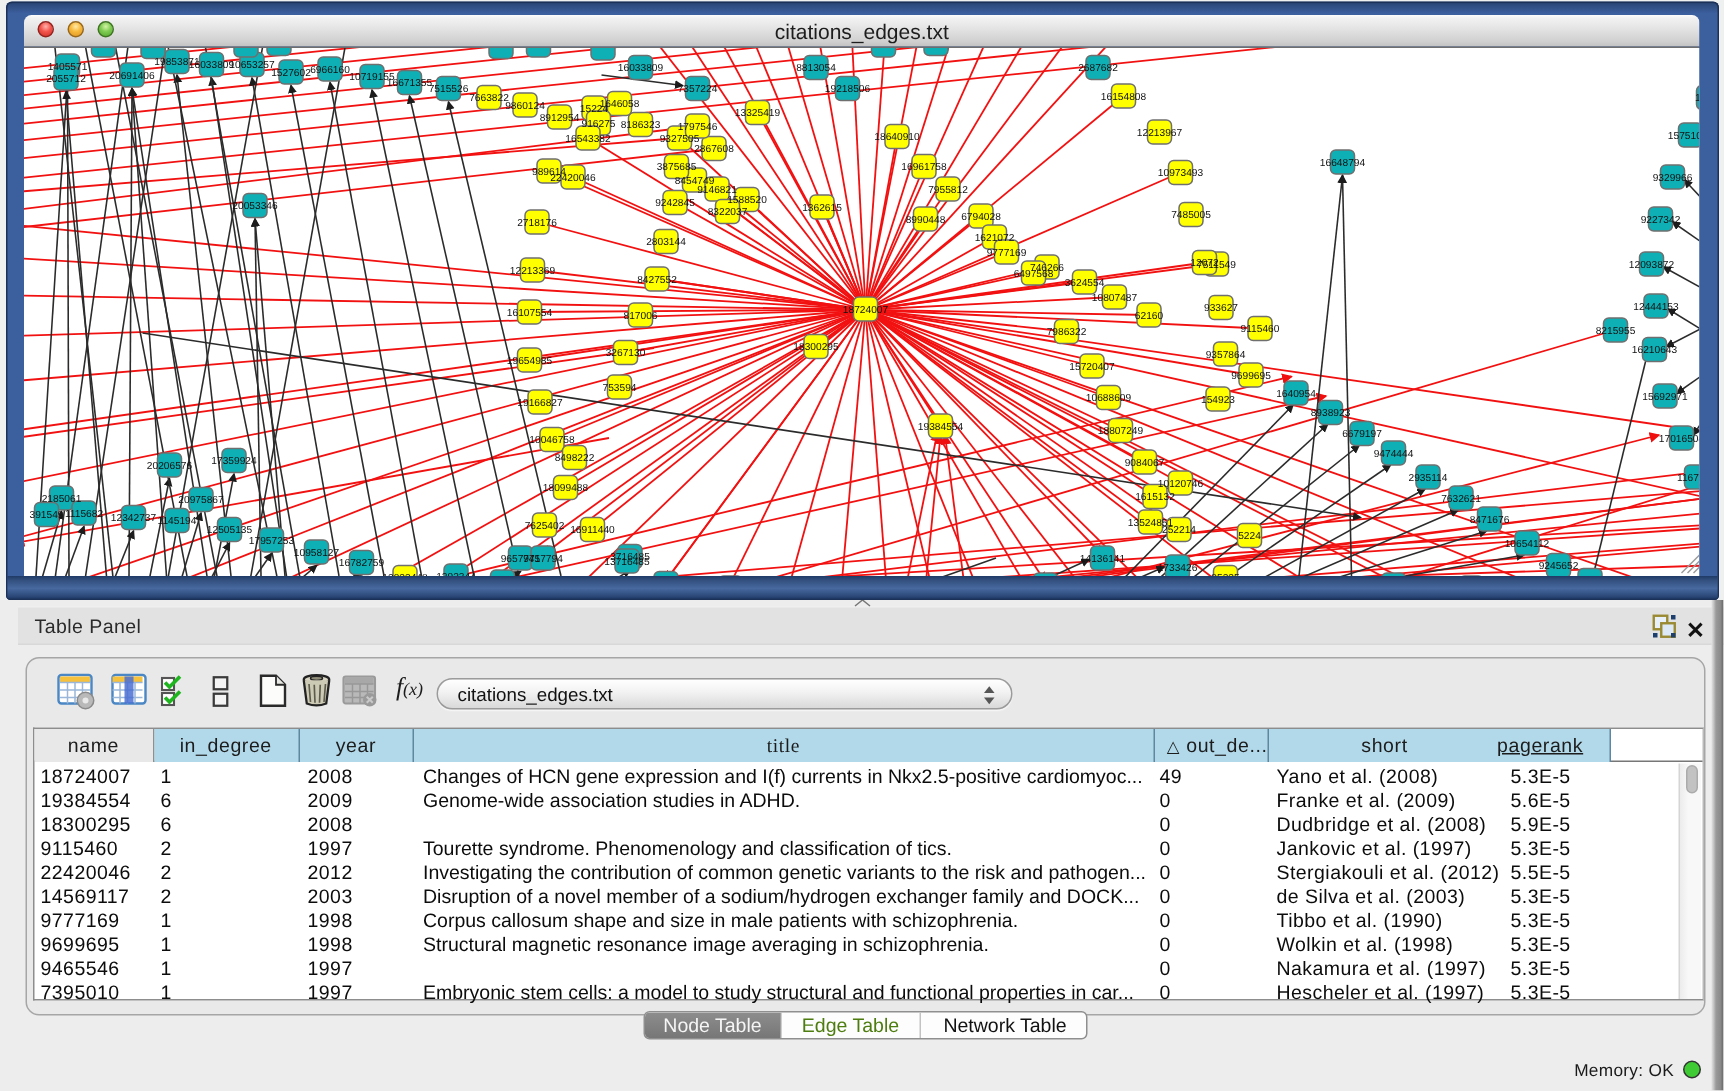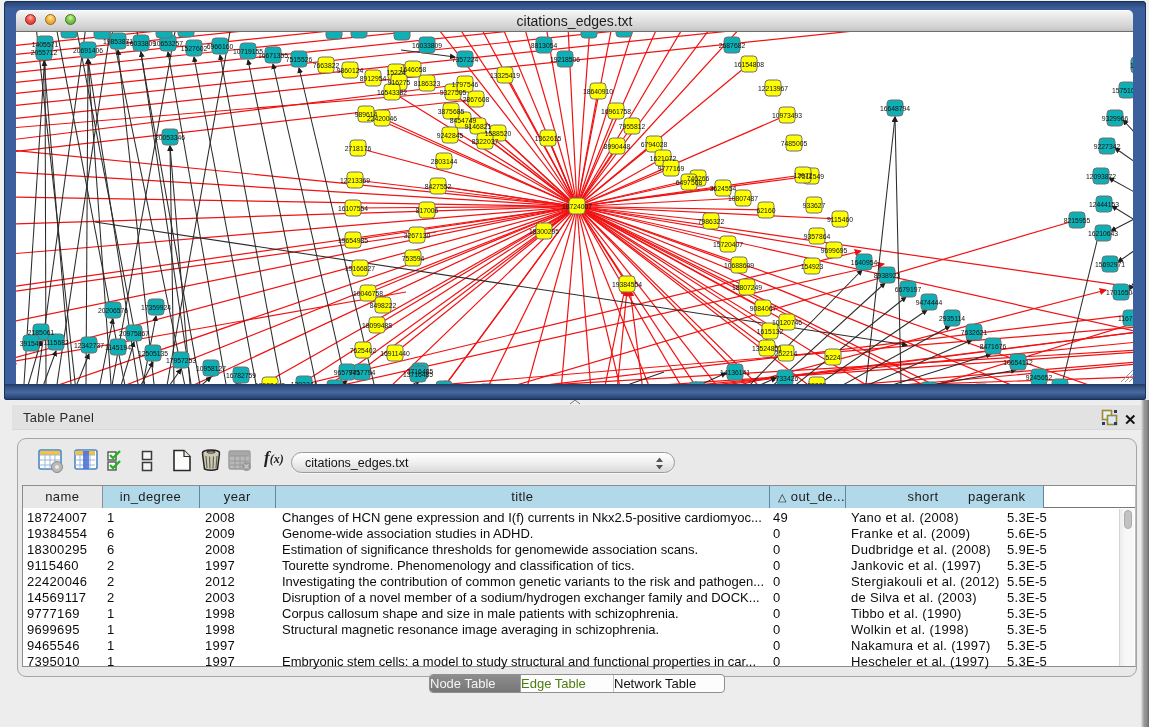--- a/index.html
+++ b/index.html
@@ -38,21 +38,21 @@
 
 #tbl{position:absolute;left:4px;top:46px;width:1114px;height:181.5px;background:#fff;border:1px solid #8d8d8d;border-right:1px solid #bbb}
 .hc{position:absolute;top:0;height:22px;background:#b2d9ea;border-right:1px solid #5f87a0;font-size:13px;letter-spacing:0.4px;color:#1c1c1c;text-align:center;line-height:22px}
 #tblhdr{position:absolute;left:0;top:0;width:1112px;height:22px;border-bottom:1px solid #777}
 .rowtxt{position:absolute;font-size:13px;letter-spacing:0.3px;color:#0c0c0c;white-space:nowrap}
 .ttl{letter-spacing:0 !important;max-width:488px;overflow:hidden}
 #vsb{position:absolute;right:1px;top:23px;width:15px;height:157px;background:linear-gradient(90deg,#ececec 0,#f8f8f8 40%,#f8f8f8 100%);border-left:1px solid #d5d5d5}
 #vsb .thumb{position:absolute;left:3.5px;top:1px;width:8px;height:19px;border-radius:4px;background:#c2c2c2;border:1px solid #ababab}
 
 #tabs{position:absolute;left:429px;top:674px;width:296px;height:19px;border:1px solid #8f8f8f;border-radius:4px;background:#fdfdfd;overflow:hidden}
-.tab{position:absolute;top:0;height:19px;font-size:13px;line-height:18px;text-align:left}
+.tab{position:absolute;top:0;height:19px;font-size:13px;line-height:18px;text-align:center}
 #tab1{left:0;width:90px;background:linear-gradient(180deg,#8d8d8d,#747474);color:#f5f5f5}
 #tab2{left:90px;width:93px;color:#4d7c0f;border-left:1px solid #9f9f9f}
 #tab3{left:183px;width:113px;color:#111;border-left:1px solid #c3c3c3}
 #mem{position:absolute;left:0;top:704px;width:1149px;height:23px}
 #mem .t{position:absolute;right:33px;top:4px;font-size:11.5px;letter-spacing:0.2px;color:#1b1b1b}
 #mem .dot{position:absolute;right:15px;top:3px;width:12px;height:12px;border-radius:50%;background:#3ecb33;border:1.5px solid #333}
 #rightstrip{position:absolute;left:1141px;top:400px;width:8px;height:327px;
  background:linear-gradient(90deg,#e0e0e0 0,#cfcfcf 1px,#9a9a9a 3px,#8a8a8a 6px,#666 8px)}
 </style></head>
 <body>
@@ -618,57 +618,56 @@
           <path d="M2.5,5.5 L4.5,21 q6.5,2.6 13,0 L19.5,5.5" fill="#ccc9b4" stroke="#222" stroke-width="1.5"></path>
           <path d="M6,8 l1,12 M9.5,8.5 l.5,12 M13.5,8.5 l-.5,12 M17,8 l-1,12" stroke="#5d5b4c" stroke-width="1.1"></path>
         </svg>
 <svg class="tbi" style="left:210px;top:10px;" width="24" height="24">
           <rect x="1" y="2" width="21" height="18" rx="1.5" fill="#b9b9b9" stroke="#9a9a9a" stroke-width="1.4"></rect>
           <rect x="2" y="3" width="19" height="4" fill="#a8a8a8"></rect>
           <path d="M2,7 h19 M2,12 h19 M2,16 h19 M7,7 v13 M12,7 v13 M17,7 v13" stroke="#989898" stroke-width="1" fill="none"></path>
           <circle cx="18.5" cy="17.5" r="4.5" fill="#9a9a9a"></circle>
           <path d="M16.5,15.5 l4,4 M20.5,15.5 l-4,4" stroke="#c9c9c9" stroke-width="1.4"></path>
         </svg>
-<div class="tbi" style="left:246px;top:9px;font-family:'Liberation Serif',serif;font-style:italic;font-weight:bold;font-size:17px;color:#1c1c1c"><i>f</i><span style="font-size:12px">(x)</span></div>
+<div class="tbi" style="left:246px;top:9px;font-family:'Liberation Serif',serif;font-style:italic;font-weight:normal;font-size:17px;color:#1c1c1c"><i>f</i><span style="font-size:12px">(x)</span></div>
    <div id="dropdown">
           <div class="txt">citations_edges.txt</div>
     <svg style="position:absolute;right:10px;top:4px" width="9" height="13">
             <path d="M1,5 L4.5,0.5 L8,5 z" fill="#555"></path>
             <path d="M1,8 L4.5,12.5 L8,8 z" fill="#555"></path>
           </svg>
    </div>
   </div>
   <div id="tbl">
         <div id="tblhdr">
 <div class="hc" style="left:0px;width:79.5px;background:#e8e8e8;border-right:1px solid #8f8f8f;">name</div>
 <div class="hc" style="left:79.5px;width:97.0px;">in_degree</div>
 <div class="hc" style="left:176.5px;width:76.5px;">year</div>
-<div class="hc" style="left:253px;width:493.5px;">title</div>
+<div class="hc" style="left:253px;width:493.5px;font-family:Liberation Serif, serif;">title</div>
 <div class="hc" style="left:746.5px;width:76.5px;text-align:right;padding-left:5px"><span style="font-size:11px">△</span> out_de...</div>
 <div class="hc" style="left:823px;width:155px;">short</div>
-<div class="hc" style="left:928px;width:92.5px;">pagerank</div>
+<div class="hc" style="left:958px;width:92.5px;text-decoration:underline;">pagerank</div>
 </div>
 <div class="rowtxt" style="left:4px;top:23.5px">18724007</div>
 <div class="rowtxt" style="left:84px;top:23.5px">1</div>
 <div class="rowtxt" style="left:182px;top:23.5px">2008</div>
 <div class="rowtxt ttl" style="left:259px;top:23.5px">Changes of HCN gene expression and I(f) currents in Nkx2.5-positive cardiomyoc...</div>
 <div class="rowtxt" style="left:750px;top:23.5px">49</div>
 <div class="rowtxt" style="left:828px;top:23.5px">Yano et al. (2008)</div>
 <div class="rowtxt" style="left:984px;top:23.5px">5.3E-5</div>
 <div class="rowtxt" style="left:4px;top:39.5px">19384554</div>
 <div class="rowtxt" style="left:84px;top:39.5px">6</div>
 <div class="rowtxt" style="left:182px;top:39.5px">2009</div>
 <div class="rowtxt ttl" style="left:259px;top:39.5px">Genome-wide association studies in ADHD.</div>
 <div class="rowtxt" style="left:750px;top:39.5px">0</div>
 <div class="rowtxt" style="left:828px;top:39.5px">Franke et al. (2009)</div>
 <div class="rowtxt" style="left:984px;top:39.5px">5.6E-5</div>
 <div class="rowtxt" style="left:4px;top:55.5px">18300295</div>
 <div class="rowtxt" style="left:84px;top:55.5px">6</div>
 <div class="rowtxt" style="left:182px;top:55.5px">2008</div>
-<div class="rowtxt ttl" style="left:259px;top:55.5px">Estimation of significance thresholds for genomewide association scans.</div>
 <div class="rowtxt" style="left:750px;top:55.5px">0</div>
 <div class="rowtxt" style="left:828px;top:55.5px">Dudbridge et al. (2008)</div>
 <div class="rowtxt" style="left:984px;top:55.5px">5.9E-5</div>
 <div class="rowtxt" style="left:4px;top:71.5px">9115460</div>
 <div class="rowtxt" style="left:84px;top:71.5px">2</div>
 <div class="rowtxt" style="left:182px;top:71.5px">1997</div>
 <div class="rowtxt ttl" style="left:259px;top:71.5px">Tourette syndrome. Phenomenology and classification of tics.</div>
 <div class="rowtxt" style="left:750px;top:71.5px">0</div>
 <div class="rowtxt" style="left:828px;top:71.5px">Jankovic et al. (1997)</div>
 <div class="rowtxt" style="left:984px;top:71.5px">5.3E-5</div>
@@ -716,13 +715,17 @@
 <div id="vsb">
           <div class="thumb"></div>
         </div>
       </div>
  </div>
  <div id="tabs">
       <div class="tab" id="tab1">Node Table</div>
       <div class="tab" id="tab2">Edge Table</div>
       <div class="tab" id="tab3">Network Table</div>
     </div>
+ <div id="mem">
+      <div class="t">Memory: OK</div>
+      <div class="dot"></div>
+    </div>
  <div id="rightstrip"></div>
 </div>
 </body></html>

